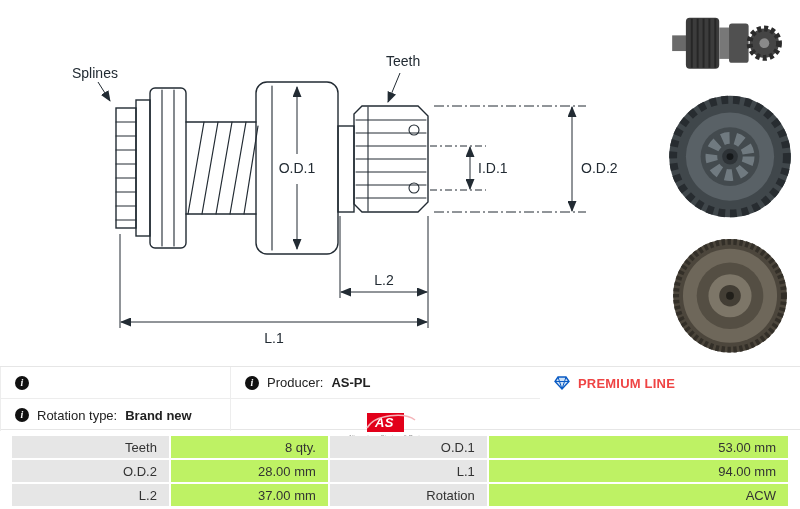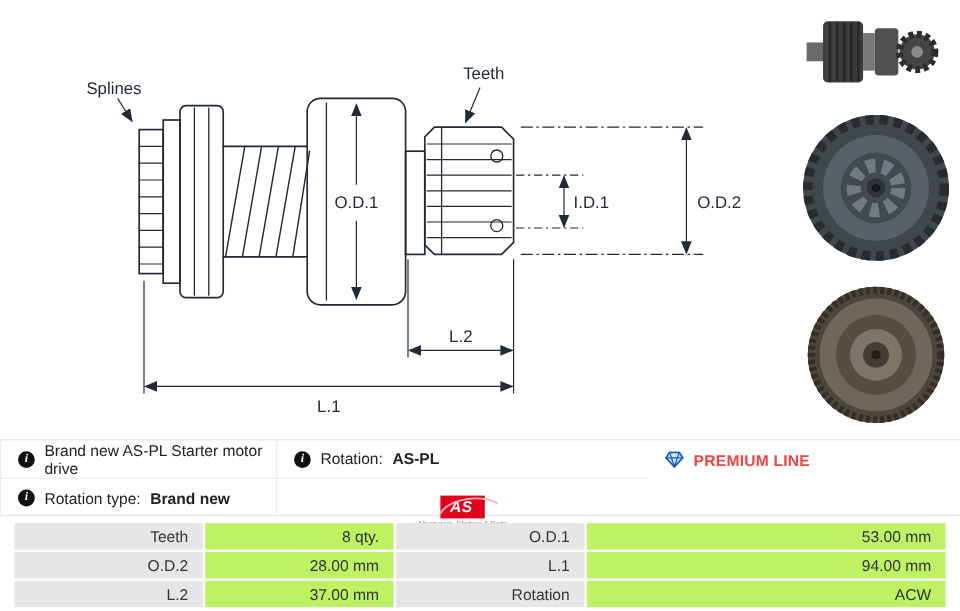--- a/index.html
+++ b/index.html
@@ -162,25 +162,24 @@
       <circle cx="67" cy="64" r="34" fill="#544e43"></circle>
       <circle cx="67" cy="64" r="22" fill="#7d7668"></circle>
       <circle cx="67" cy="64" r="11" fill="#433e35"></circle>
       <circle cx="67" cy="64" r="4" fill="#211f1a"></circle>
     </svg>
   </div>
 
   <div class="info-section">
     <div class="info-cell col2 row1">
       <span class="info-icon">i</span>
-      <span>Brand new AS-PL Starter motor drive</span>
     </div>
     <div class="info-cell col3 row1">
       <span class="info-icon">i</span>
-      <span>Rotation:</span>
+      <span>Producer:</span>
       <b>AS-PL</b>
     </div>
 
     <div class="info-cell col1 row2">
       <svg width="16" height="14" viewBox="0 0 16 14">
         <path d="M4,1 H12 L15,5.5 L8,13 L1,5.5 Z" fill="#cfe2f7" stroke="#0a5bc4" stroke-width="1.4"></path>
         <path d="M1,5.5 H15 M5.5,5.5 L8,13 L10.5,5.5 M4,1 L5.5,5.5 M12,1 L10.5,5.5" stroke="#0a5bc4" stroke-width="1" fill="none"></path>
       </svg>
       <span class="premium">PREMIUM LINE</span>
     </div>

